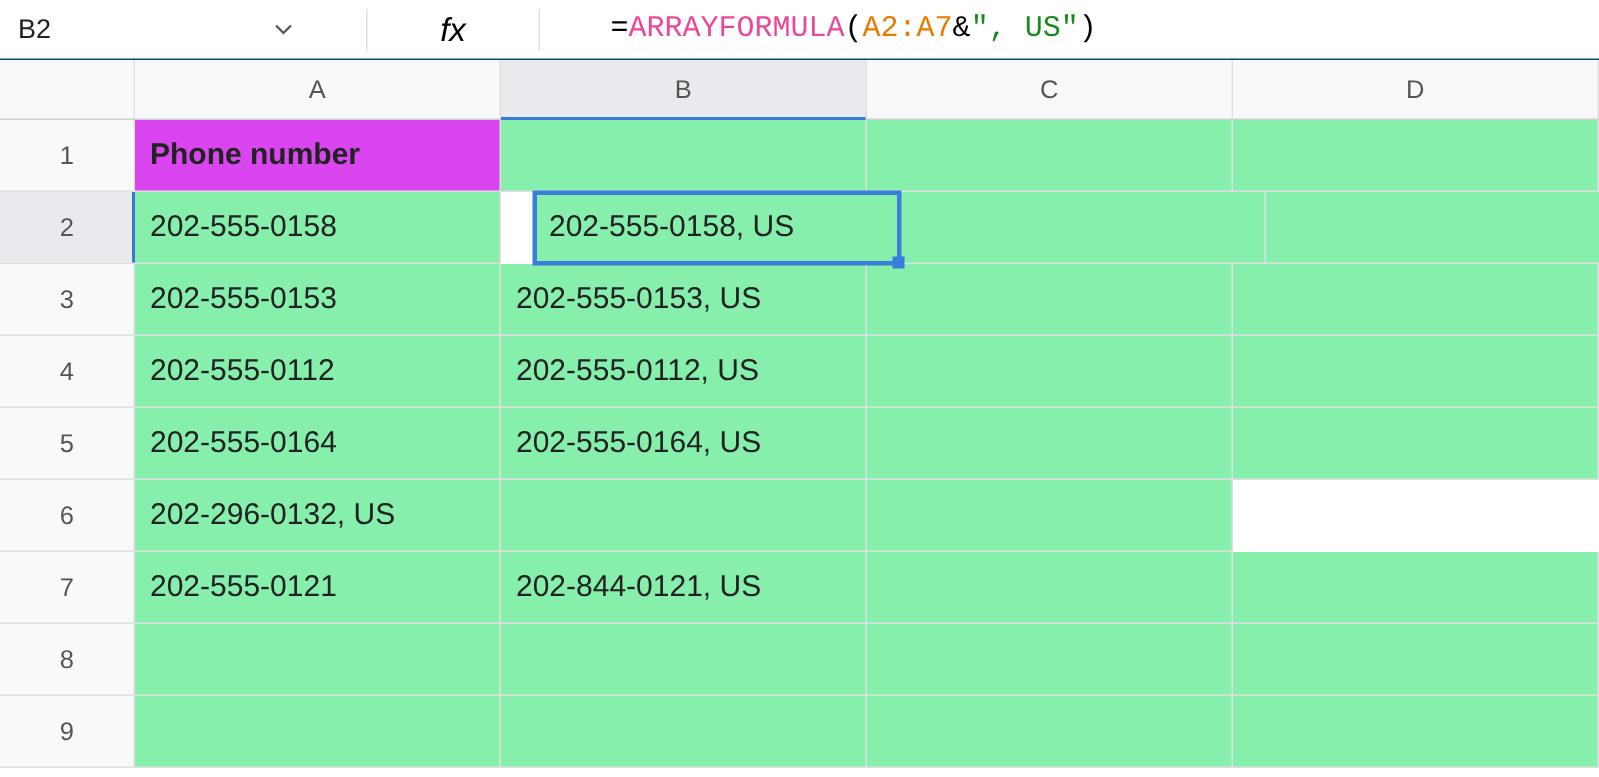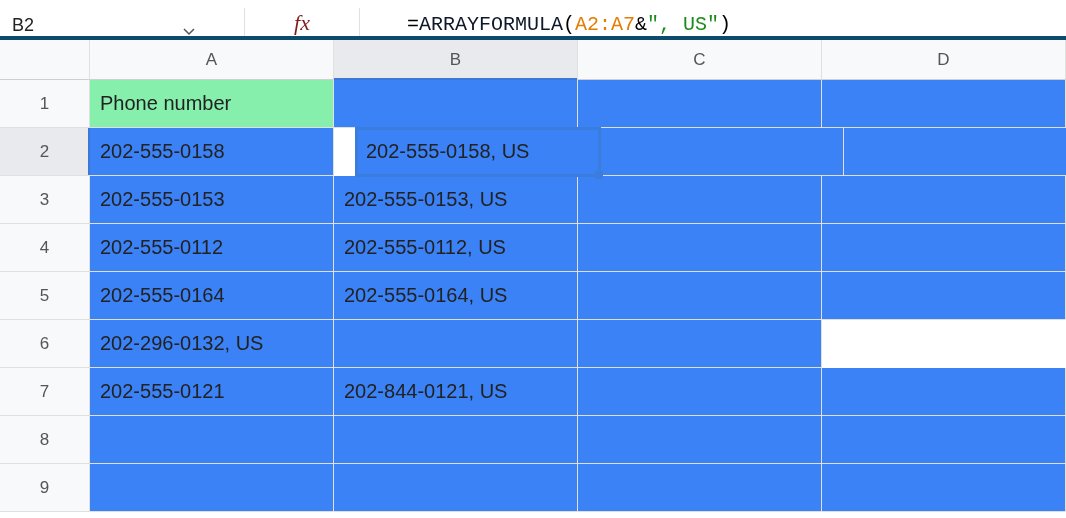--- a/index.html
+++ b/index.html
@@ -1,22 +1,22 @@
 <!DOCTYPE html>
 <html><head>
   <meta charset="utf-8">
   <style>
     * { box-sizing: border-box; margin: 0; padding: 0; }
     body { font-family: Arial, sans-serif; background: #fff; width: 1066px; height: 518px; overflow: hidden; }
 
     .name-box-row {
       display: flex;
-      align-items: flex-end;
+      align-items: center;
       height: 40px;
-      border-bottom: 4px solid #0c4a6e;
+      border-bottom: 1px solid #0c4a6e;
       gap: 27px;
     }
     .name-box {
       width: 90px;
       padding-left: 12px;
       font-size: 18px;
       color: #222;
     }
     .name-box-dropdown {
       width: 90px;
@@ -25,36 +25,36 @@
       padding-right: 12px;
     }
     .dropdown-arrow svg { display: block; }
     .divider-v {
       width: 1px;
       height: 28px;
       background: #e0e0e0;
       margin: 0 10px;
     }
     .fx-symbol {
-      font-family: Liberation Serif, serif;
+      font-family: Liberation Sans, sans-serif;
       font-style: italic;
       font-size: 22px;
-      color: #7f1d1d;
+      color: #000000;
       width: 40px;
       text-align: center;
     }
     .formula-input {
       flex: 1;
       font-family: Consolas, "Courier New", monospace;
       font-size: 20px;
       padding-left: 10px;
       white-space: nowrap;
     }
     .tok-eq { color: #000; }
-    .tok-fn { color: #0f172a; }
+    .tok-fn { color: #ec4899; }
     .tok-paren { color: #000; }
     .tok-range { color: #e67c00; }
     .tok-amp { color: #000; }
     .tok-str { color: #1a8c1a; }
 
     .sheet { display: flex; }
     .gutter { display: flex; flex-direction: column; }
     .corner {
       width: 90px;
       height: 40px;
@@ -108,31 +108,31 @@
     }
     .body-row { display: flex; height: 48px; }
     .cell {
       border-right: 1px solid #e0e0e0;
       border-bottom: 1px solid #e0e0e0;
       display: flex;
       align-items: center;
       padding: 0 10px;
       font-size: 20px;
       color: #222;
-      background: #3b82f6;
+      background: #86efac;
       position: relative;
     }
     .col-A { width: 244px; }
     .col-B { width: 244px; }
     .col-C { width: 244px; }
     .col-D { width: 244px; }
 
     .header-cell {
-      background: #86efac;
-      font-weight: normal;
+      background: #d946ef;
+      font-weight: bold;
     }
 
     .selected {
       outline: 3px solid #3b7ddd;
       outline-offset: -2px;
       z-index: 5;
       margin-left: 22px;
     }
     .selected::after {
       content: "";

